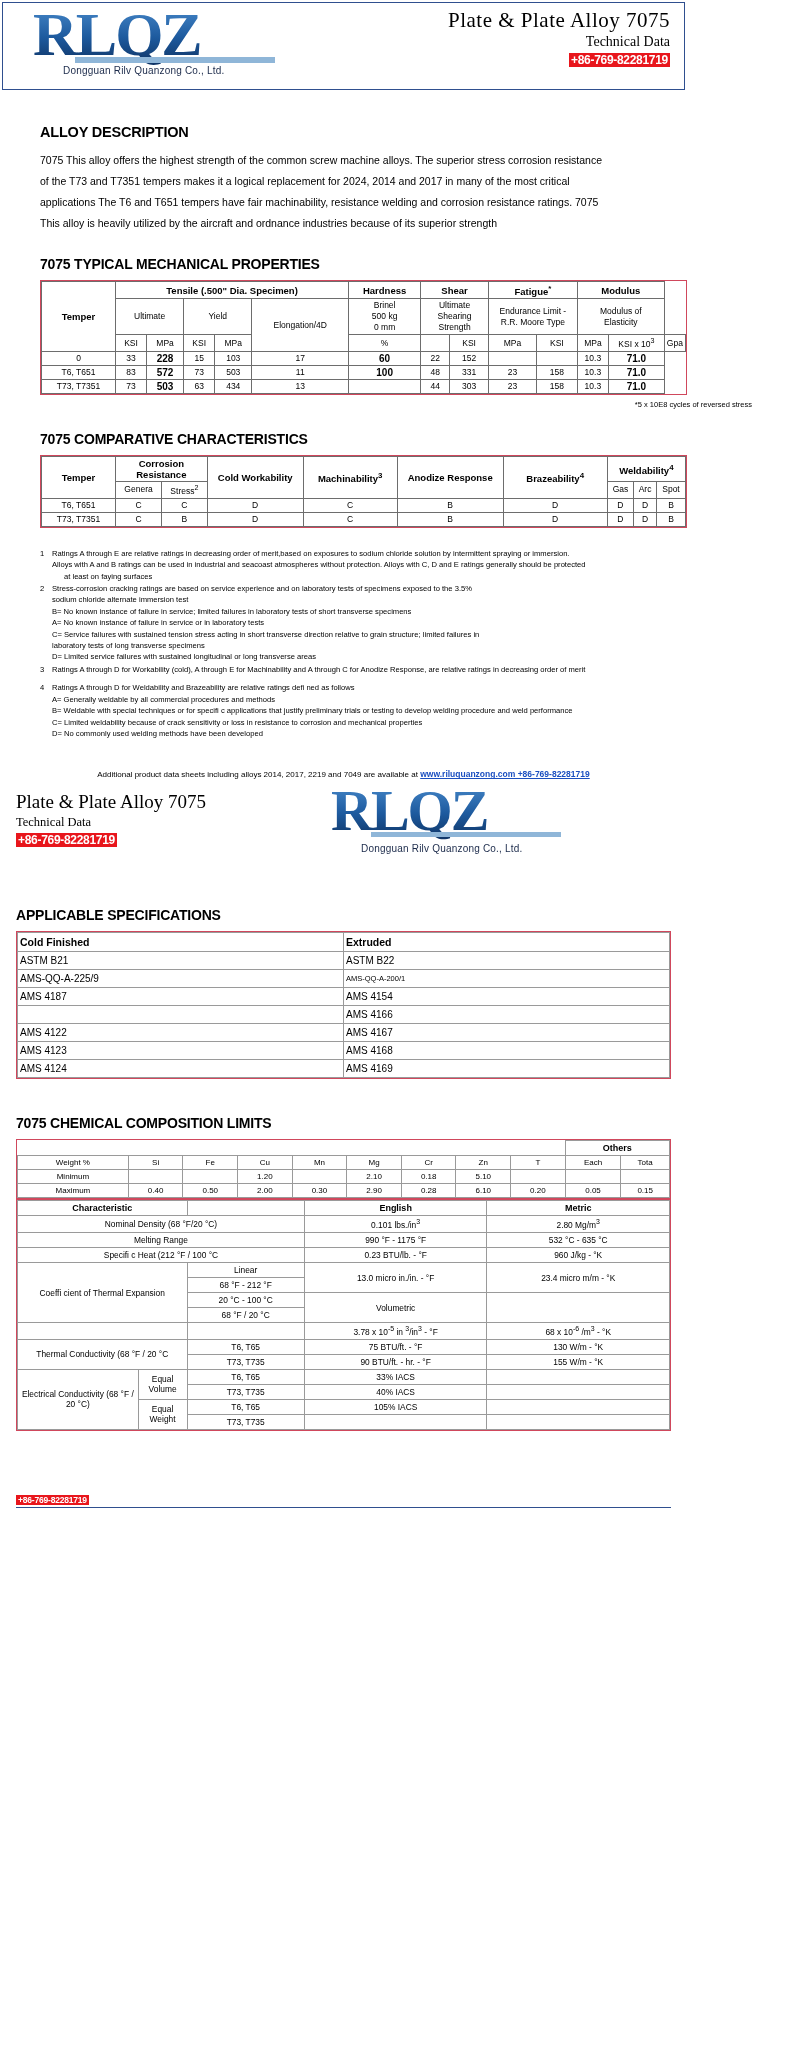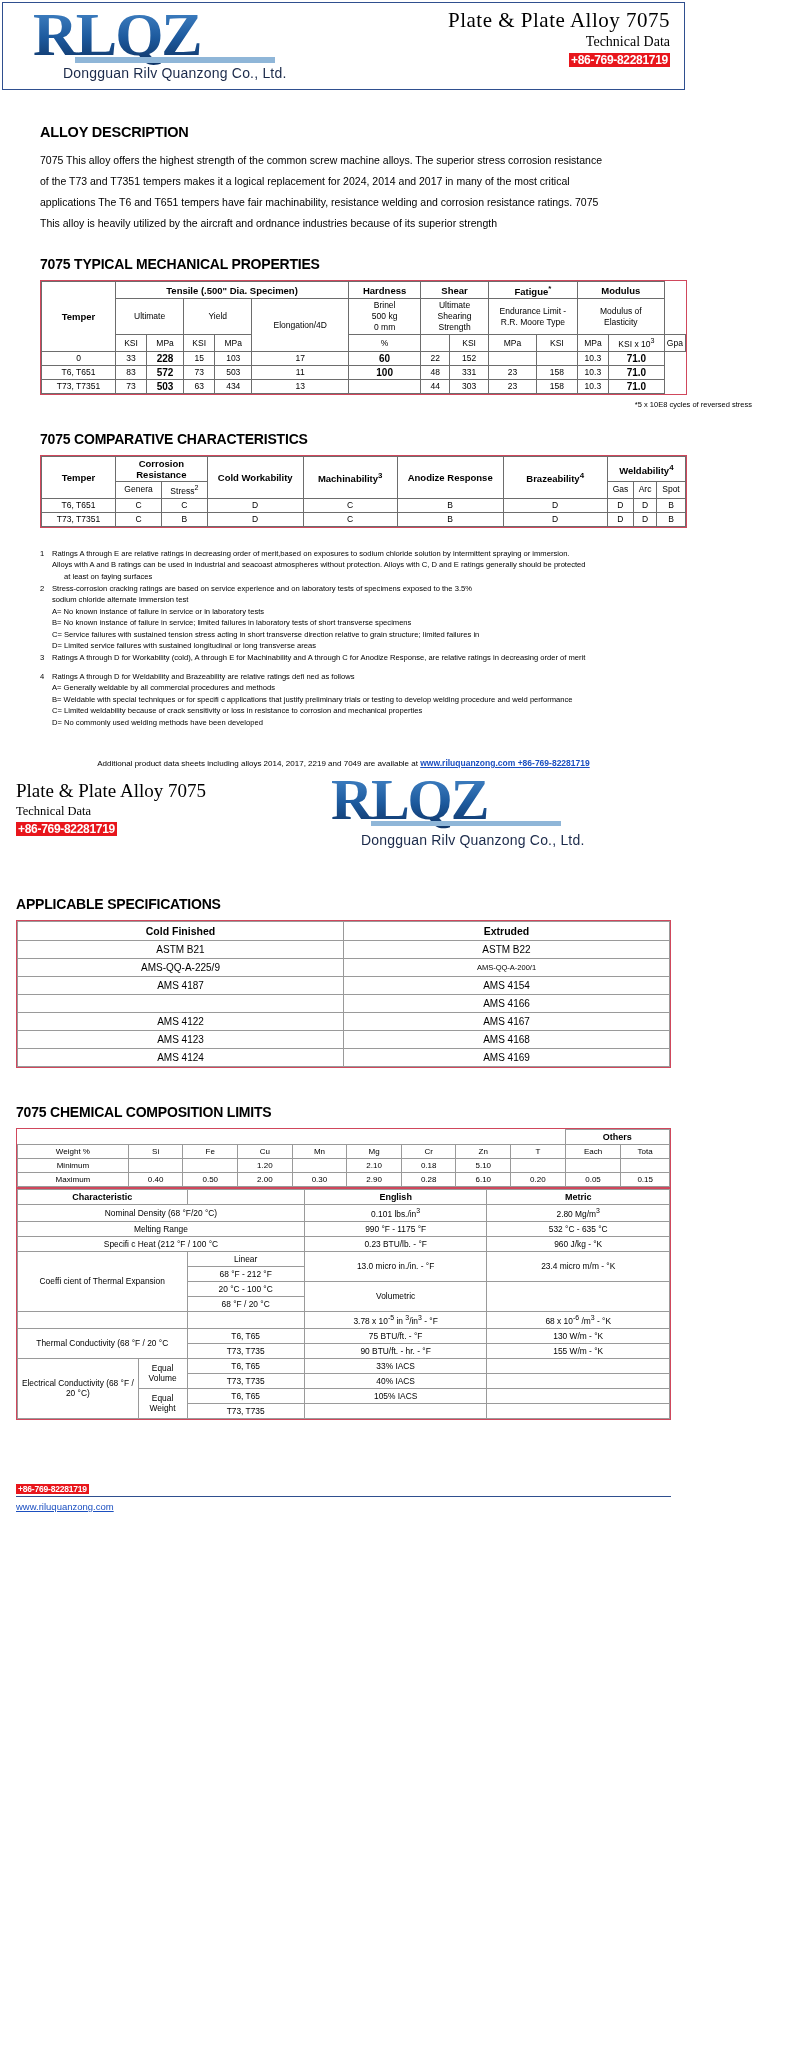--- a/index.html
+++ b/index.html
@@ -17,21 +17,21 @@
   .hdr {
     position: relative;
     height: 88px;
     border: 1px solid #2f4f8f;
     margin: 2px 2px 0 2px;
   }
   .logo-wrap { position:absolute; left: 30px; top: 4px; width: 330px; }
   .logo-svg { display:block; }
   .logo-sub {
     font-family: "Liberation Sans", sans-serif;
-    font-size: 14px;
+    font-size: 10px;
     color: #1b2a4a;
     letter-spacing: .2px;
     margin-top: -4px;
     padding-left: 30px;
   }
   .hdr-right {
     position:absolute; right: 14px; top: 5px; text-align: right;
   }
   .hdr-title {
     font-family: "Liberation Serif", serif;
@@ -116,21 +116,21 @@
   .hdr2-left { position:absolute; left: 16px; top: 6px; }
   .hdr2-title { font-family: "Liberation Serif", serif; font-size: 19px; }
   .hdr2-sub { font-family: "Liberation Serif", serif; font-size: 12.5px; margin-top: 2px;}
   .hdr2-right { position:absolute; right: 26px; top: 0px; width: 330px; }
 
   
   .p2 { padding: 0 16px; }
   .p2 h2.sec { margin-top: 36px; }
 
   table.spec { width: 100%; border-collapse: collapse; font-size: 10px; }
-  table.spec td { border: 1px solid #9a9a9a; text-align:center; padding: 3px 2px; height: 17px;}
+  table.spec td { border: 1px solid #9a9a9a; padding: 3px 2px; height: 17px;}
   table.spec td.hd { font-weight: bold; font-size: 10.5px; }
   table.spec td.small { font-size: 7.5px; }
 
   table.chem { width: 100%; border-collapse: collapse; font-size: 8px; }
   table.chem td { border: 1px solid #9a9a9a; text-align:center; padding: 2px 1px; height: 14px; }
   table.chem td.hd { font-weight: bold; font-size: 9px;}
   table.chem td.nb { border: none; }
 
   table.phys { width: 100%; border-collapse: collapse; font-size: 8.4px; padding-left: 36px; }
   table.phys td { border: 1px solid #9a9a9a; text-align:center; padding: 2px 3px; height: 15px; }
@@ -341,23 +341,24 @@
         <div>Ratings A through E are relative ratings in decreasing order of merit,based on exposures to sodium chloride solution by intermittent spraying or immersion.</div>
         <div>Alloys with A and B ratings can be used in industrial and seacoast atmospheres without protection. Alloys with C, D and E ratings generally should be protected</div>
         <div class="fn-ind">at least on faying surfaces</div>
       </div>
     </div>
     <div class="fn-row">
       <div class="fn-num">2</div>
       <div class="fn-txt">
         <div>Stress-corrosion cracking ratings are based on service experience and on laboratory tests of specimens  exposed to the 3.5%</div>
         <div>sodium chloride alternate immersion test</div>
+        <div>B= No known instance of failure in service; limited failures in laboratory tests of short transverse specimens</div>
         <div>A= No known instance of failure in service or in laboratory tests</div>
-        <div>B= No known instance of failure in service; limited failures in laboratory tests of short transverse specimens</div>
         <div>C= Service failures with sustained tension stress acting in short transverse direction relative to grain structure; limited failures in</div>
+        <div>laboratory tests of long transverse specimens</div>
         <div>D= Limited service failures with sustained longitudinal or long transverse areas</div>
       </div>
     </div>
     <div class="fn-row">
       <div class="fn-num">3</div>
       <div class="fn-txt">
         <div>Ratings A through D for Workability (cold), A through E for Machinability and A through C for Anodize Response, are relative ratings in decreasing order of merit</div>
       </div>
     </div>
     <div style="height:6px"></div>
@@ -585,16 +586,15 @@
     </tbody>
         </table>
     </div>
   </div>
 
   <div class="spacer"></div>
 
   <div class="footer">
     <div><span class="foot-badge">+86-769-82281719</span></div>
     <div class="footer-line"></div>
-    <a class="foot-url" href="#">www.riluquanzong.com</a>
   </div>
 
 </div>
 
 </body></html>

